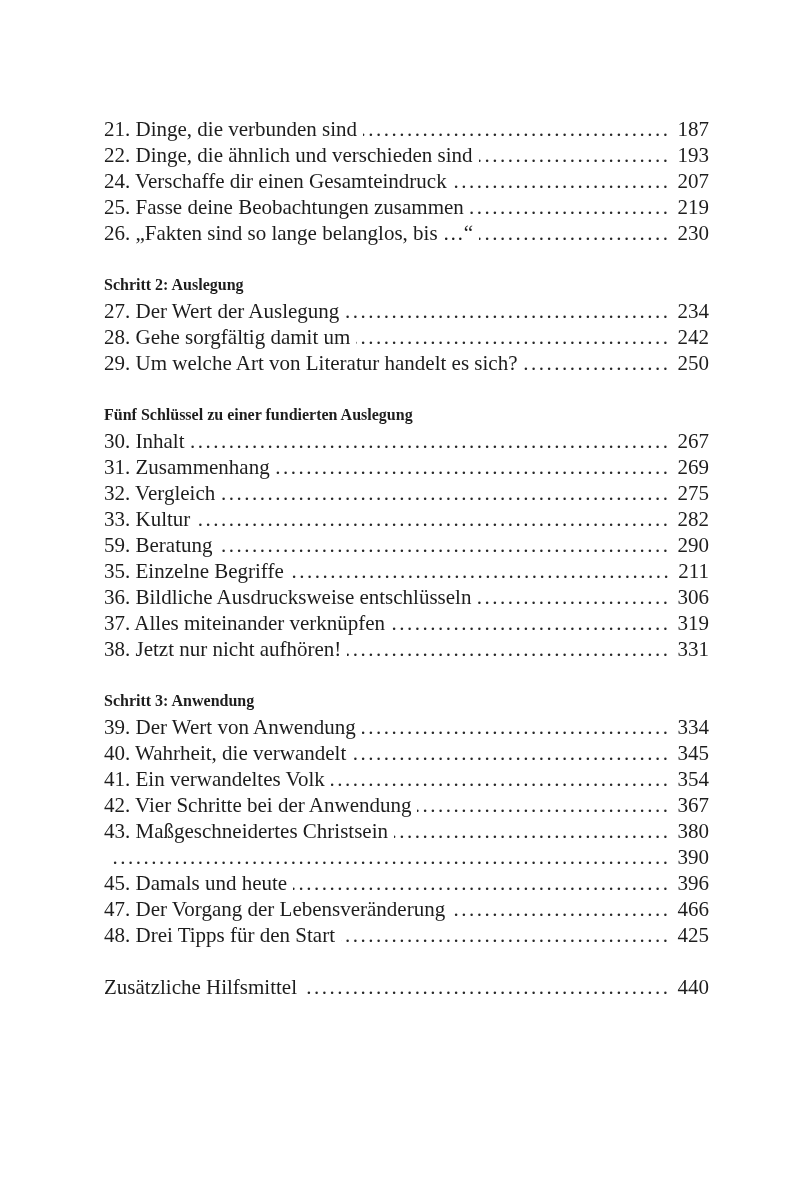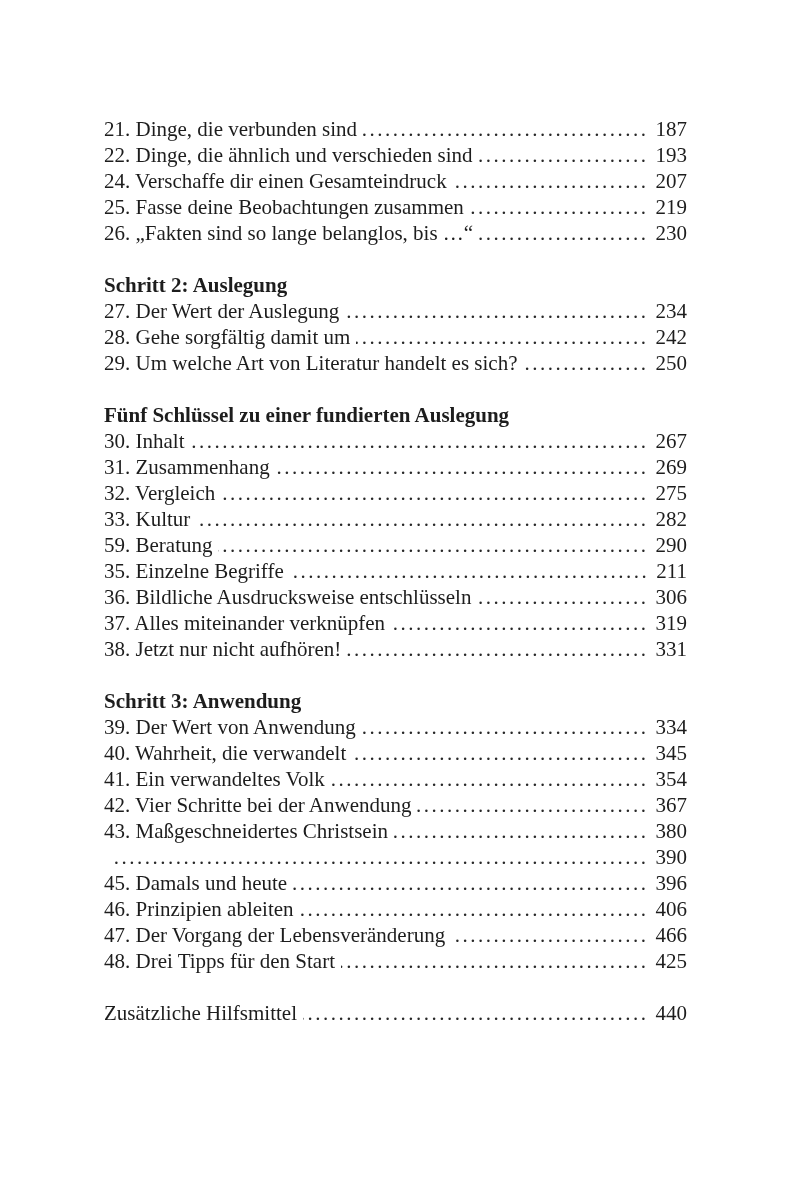--- a/index.html
+++ b/index.html
@@ -12,27 +12,27 @@
     height: 1200px;
     background: #ffffff;
     overflow: hidden;
     font-family: "Liberation Serif", "DejaVu Serif", serif;
     color: #1d1d1d;
   }
   .book-page {
     box-sizing: border-box;
     width: 787px;
     height: 1116px;
-    padding: 116px 100px 0 104px;
+    padding: 116px 78px 0 104px;
     background: #ffffff;
   }
   .toc-section { margin: 0; }
   .toc-section.gap { margin-top: 26px; }
   .toc-heading {
-    font-size: 21px;
+    font-size: 16px;
     line-height: 26px;
     font-weight: bold;
     white-space: nowrap;
   }
   .toc-row {
     display: flex;
     align-items: baseline;
     font-size: 21px;
     line-height: 26px;
   }
@@ -187,25 +187,20 @@
         <div class="toc-row">
           <span class="toc-dots"></span>
           <span class="toc-page">390</span>
         </div>
         <div class="toc-row">
           <span class="toc-label">45. Damals und heute</span>
           <span class="toc-dots"></span>
           <span class="toc-page">396</span>
         </div>
         <div class="toc-row">
-          <span class="toc-label">46. Prinzipien ableiten</span>
-          <span class="toc-dots"></span>
-          <span class="toc-page">406</span>
-        </div>
-        <div class="toc-row">
           <span class="toc-label">47. Der Vorgang der Lebensveränderung</span>
           <span class="toc-dots"></span>
           <span class="toc-page">466</span>
         </div>
         <div class="toc-row">
           <span class="toc-label">48. Drei Tipps für den Start</span>
           <span class="toc-dots"></span>
           <span class="toc-page">425</span>
         </div>
       </section>

